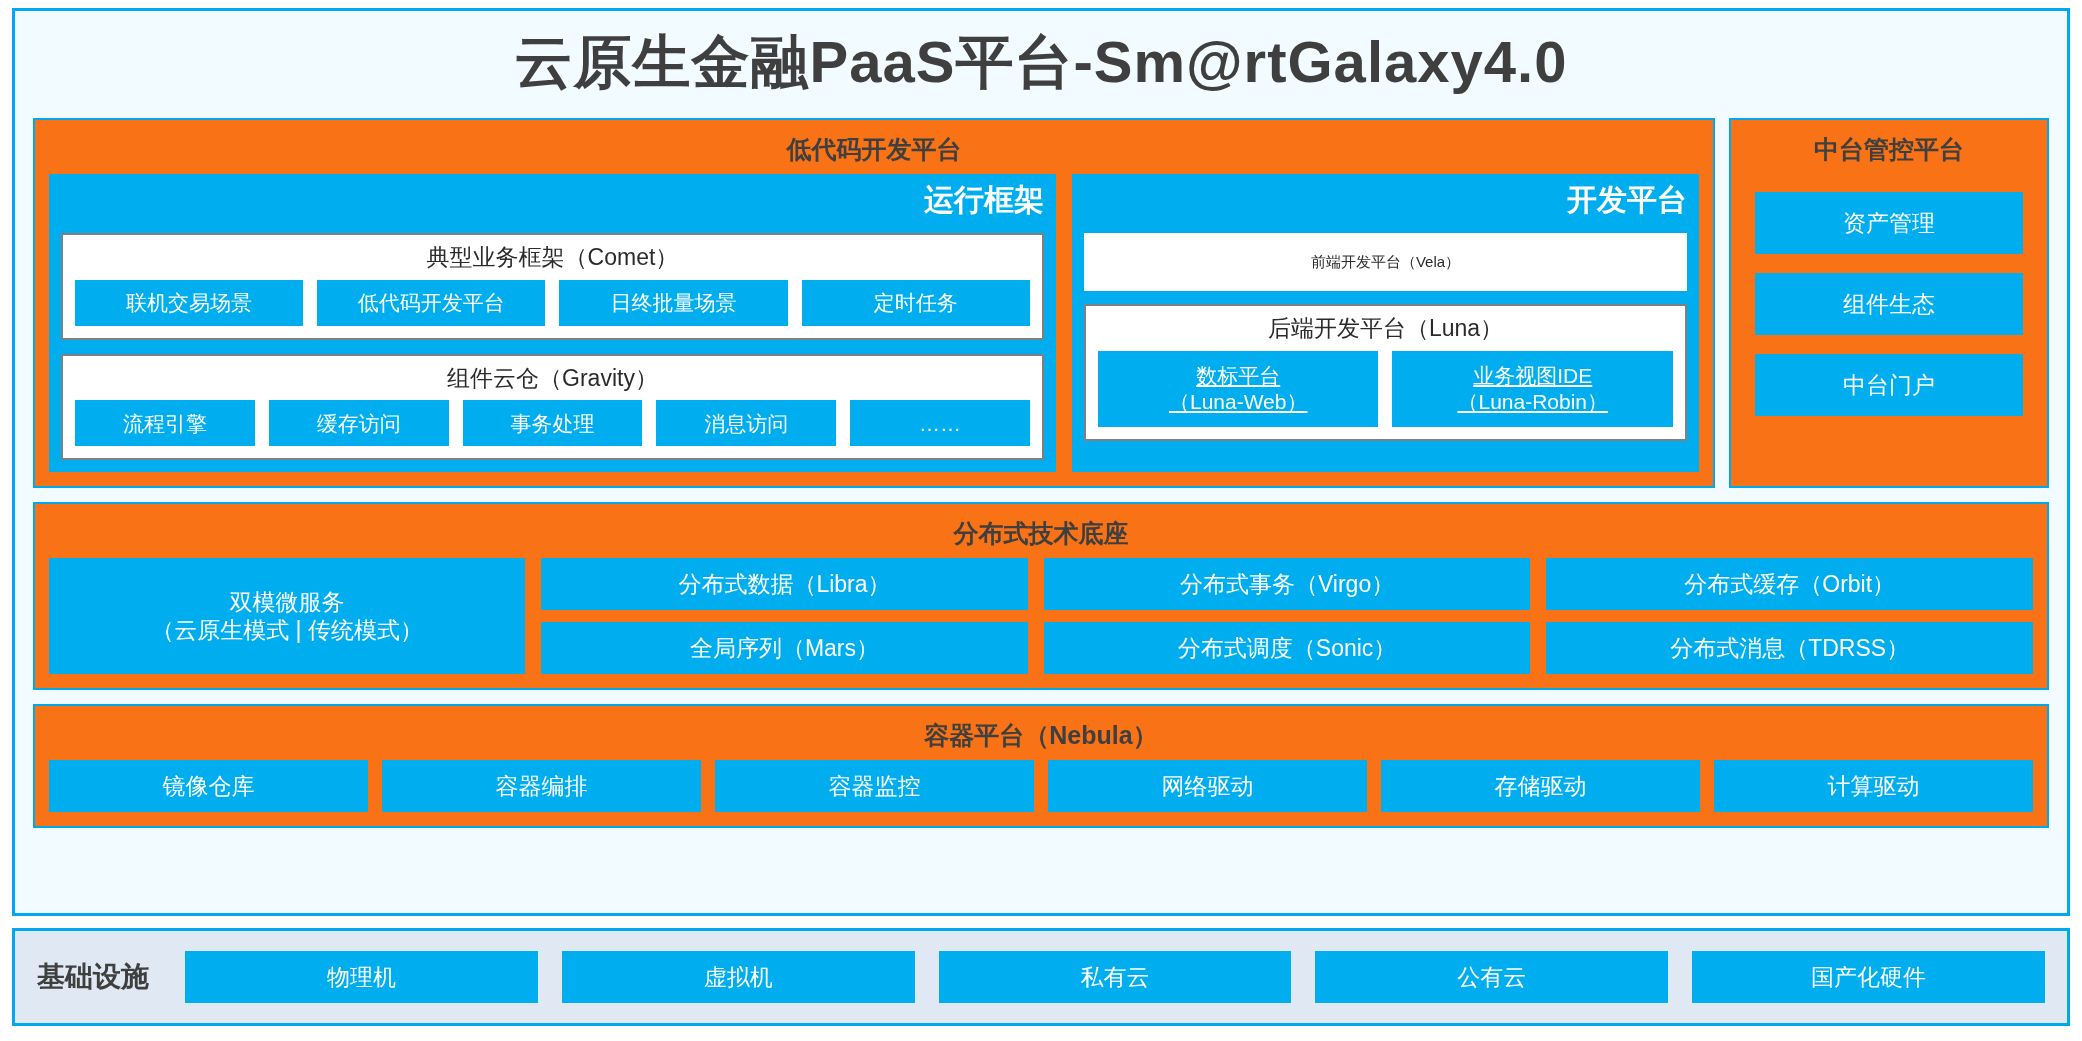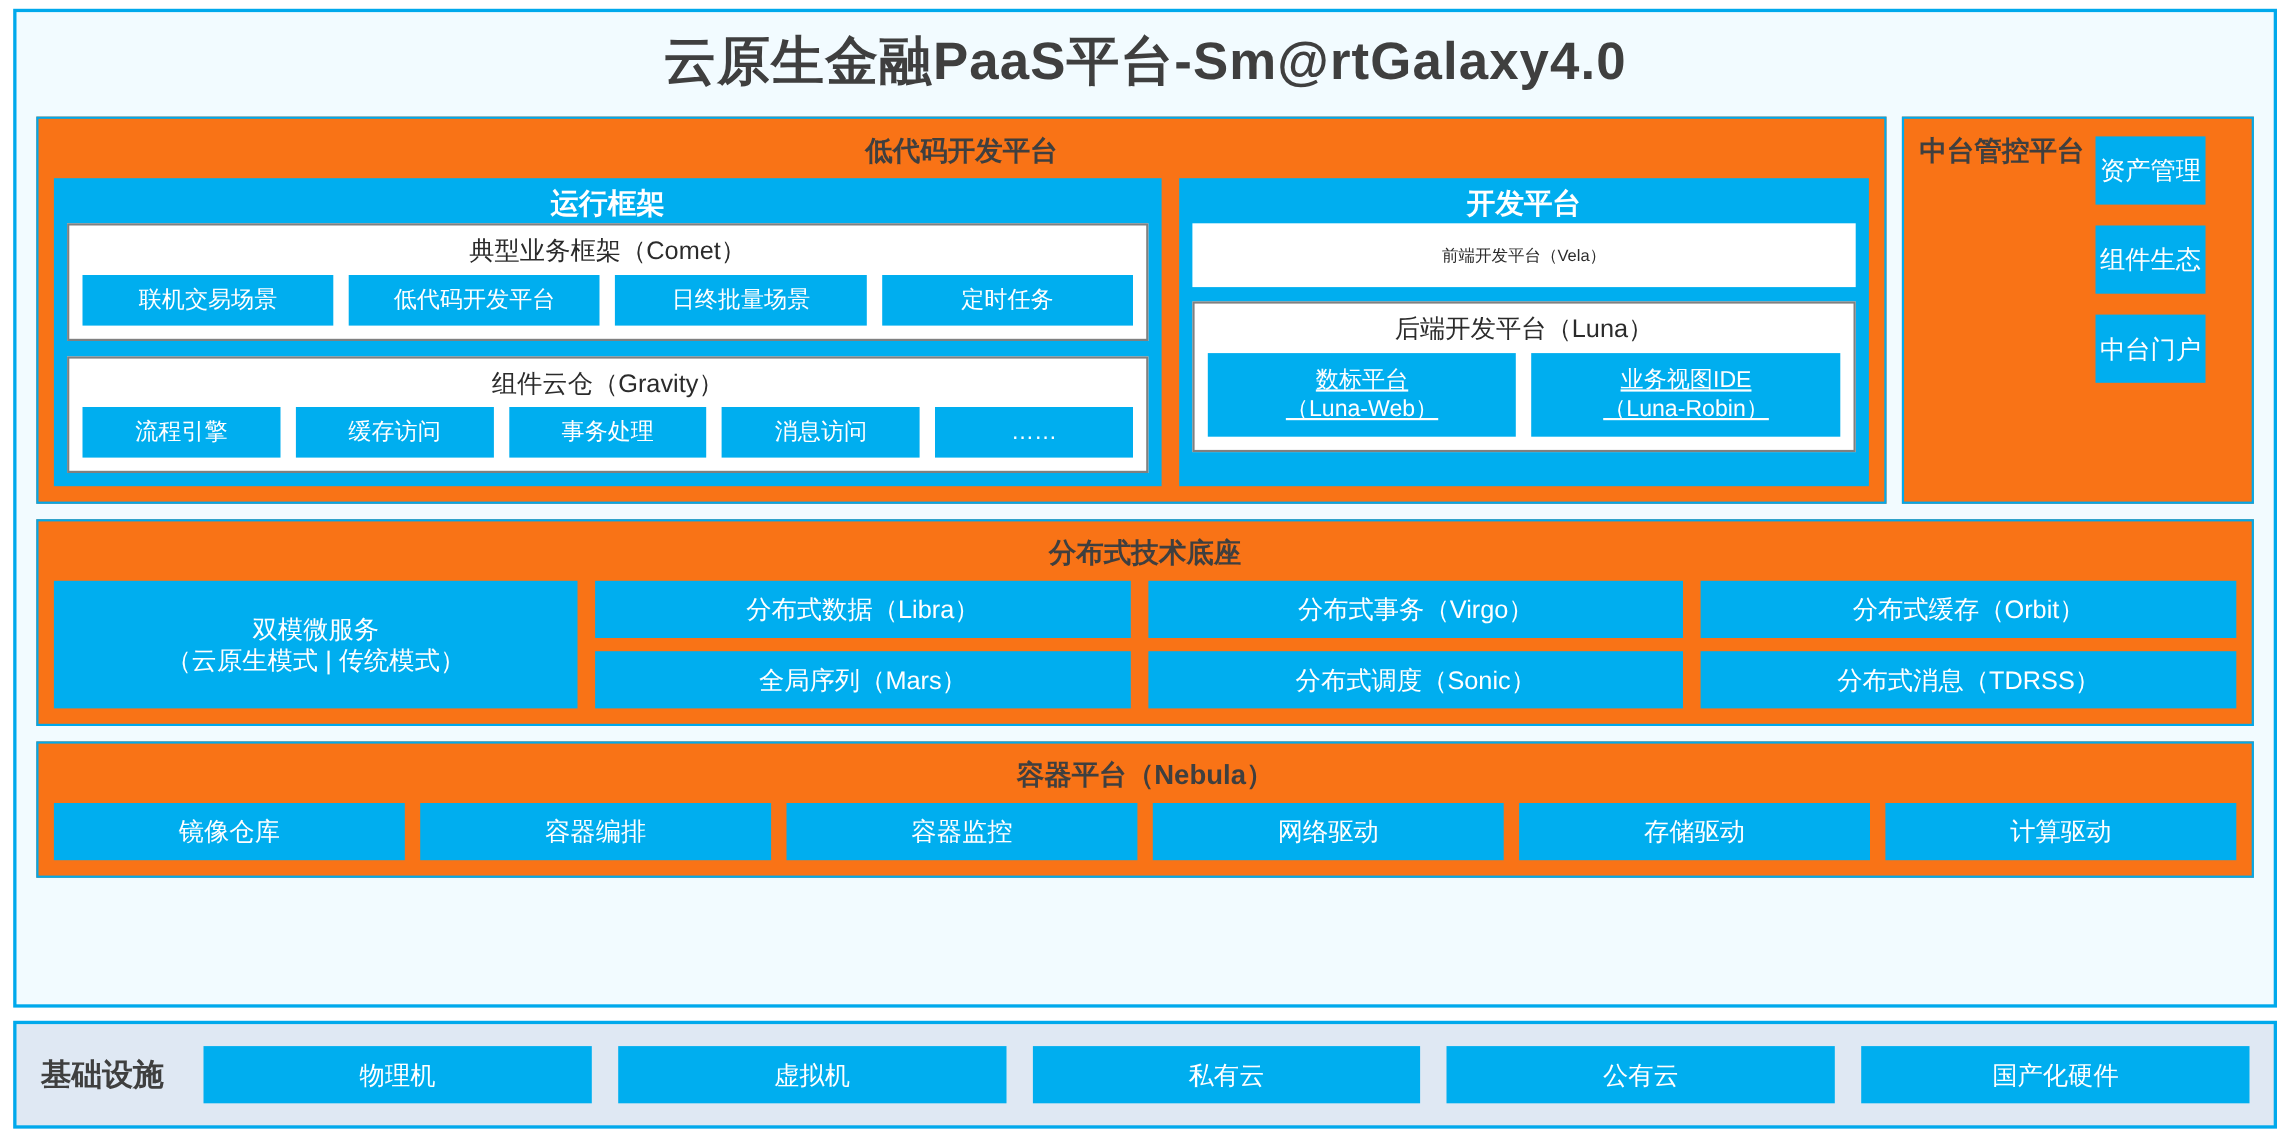--- a/index.html
+++ b/index.html
@@ -15,21 +15,21 @@
   .main-frame {
     border: 3px solid #00a9ec;
     background: #f2fbff;
     height: 908px;
     padding: 0 18px 14px 18px;
     display: flex;
     flex-direction: column;
   }
   .page-title {
     text-align: center;
-    font-size: 48px;
+    font-size: 58px;
     font-weight: 700;
     color: #3f3f3f;
     letter-spacing: 1px;
     padding: 18px 0 22px 0;
     line-height: 1.15;
   }
 
   
   .panel {
     border: 2px solid #00a9ec;
@@ -63,25 +63,25 @@
   .lowcode { flex: 1 1 auto; display: flex; flex-direction: column; }
   .lowcode-body { display: flex; gap: 16px; align-items: stretch; }
 
   .blue-block {
     background: #00aeef;
     padding: 0 12px 12px 12px;
     display: flex;
     flex-direction: column;
   }
   .blue-block-title {
-    text-align: center;
+    text-align: right;
     color: #ffffff;
-    font-size: 26px;
-    font-weight: 700;
-    padding: 9px 0 2px 0;
+    font-size: 30px;
+    font-weight: 700;
+    padding: 9px 0 16px 0;
     line-height: 1.15;
   }
   .white-box {
     background: #ffffff;
     border: 2px solid #808080;
     padding: 7px 12px 12px 12px;
   }
   .white-box-title {
     text-align: center;
     font-size: 23px;
@@ -110,21 +110,22 @@
     margin-bottom: 13px;
   }
   .devplat .luna-tiles .tile { height: 76px; flex-direction: column; font-size: 21px; text-decoration: underline; }
   .devplat .luna-tiles .tile span { display: block; }
 
   
   .midplat {
     width: 320px;
     flex: 0 0 320px;
     display: flex;
-    flex-direction: row;
+    flex-direction: column;
+    gap: 12px;
   }
   .midplat .midplat-tiles {
     display: flex; flex-direction: column; gap: 19px;
     padding: 6px 10px 2px 10px;
   }
   .midplat .tile { height: 62px; font-size: 23px; }
 
   
   .distbase { margin-top: 14px; }
   .dist-body { display: flex; gap: 16px; align-items: stretch; }

